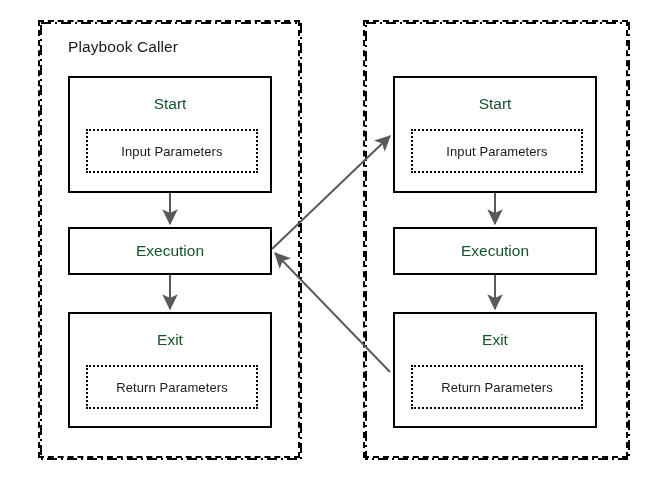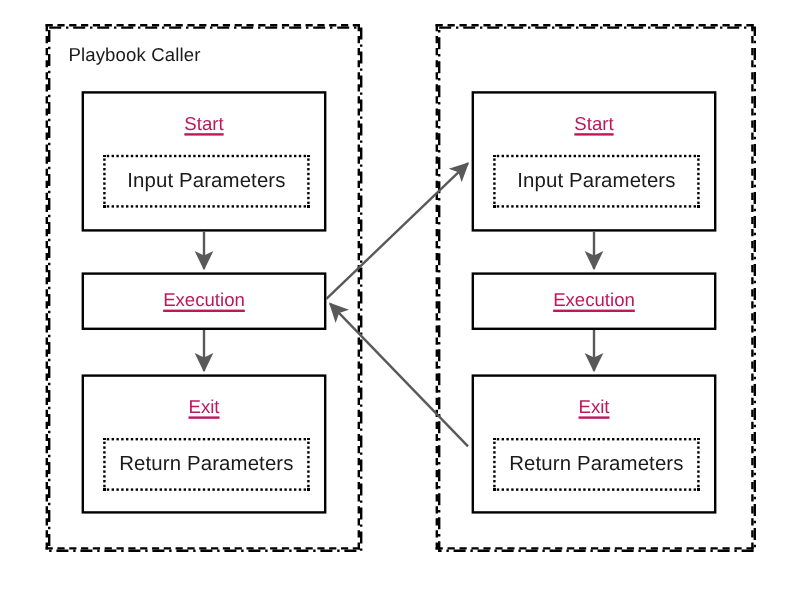--- a/index.html
+++ b/index.html
@@ -45,38 +45,37 @@
     box-sizing: border-box;
     border: 2px solid #000000;
     background: #ffffff;
   }
   .node-title {
     position: absolute;
     left: 0;
     right: 0;
     text-align: center;
     font-size: 15.5px;
-    color: #be185d;
-    text-decoration: underline;
+    color: #14532d;
     text-underline-offset: 3px;
     text-decoration-thickness: 1.6px;
     white-space: nowrap;
   }
   
   .param-box {
     position: absolute;
     box-sizing: border-box;
     border: 2px dotted #000000;
     background: transparent;
     display: flex;
     align-items: center;
     justify-content: center;
   }
   .param-label {
-    font-size: 17px;
+    font-size: 13px;
     color: #1a1a1a;
     white-space: nowrap;
     letter-spacing: 0.1px;
     text-align: center;
   }
   
   #connectors {
     position: absolute;
     left: 0;
     top: 0;
@@ -89,21 +88,21 @@
 </head>
 <body>
 
 <div id="canvas">
 
   <div class="panel" style="left:38px; top:20px; width:262px; height:438px;">
     <svg class="panel-svg" width="262" height="438" viewBox="0 0 262 438">
       <rect x="1" y="1" width="260" height="436" fill="none" stroke="#000000" stroke-width="2" stroke-dasharray="10 4 2 4"></rect>
     </svg>
   </div>
-  <div class="panel-title" style="left:57px; top:38px;">Playbook Caller</div>
+  <div class="panel-title" style="left:68px; top:38px;">Playbook Caller</div>
 
   <div class="node" style="left:68px; top:76px; width:204px; height:117px;">
     <div class="node-title" style="top:17px;">Start</div>
     <div class="param-box" style="left:16px; top:51px; width:172px; height:44px;">
       <span class="param-label">Input Parameters</span>
     </div>
   </div>
 
   <div class="node" style="left:68px; top:227px; width:204px; height:48px;">
     <div class="node-title" style="top:13px;">Execution</div>

